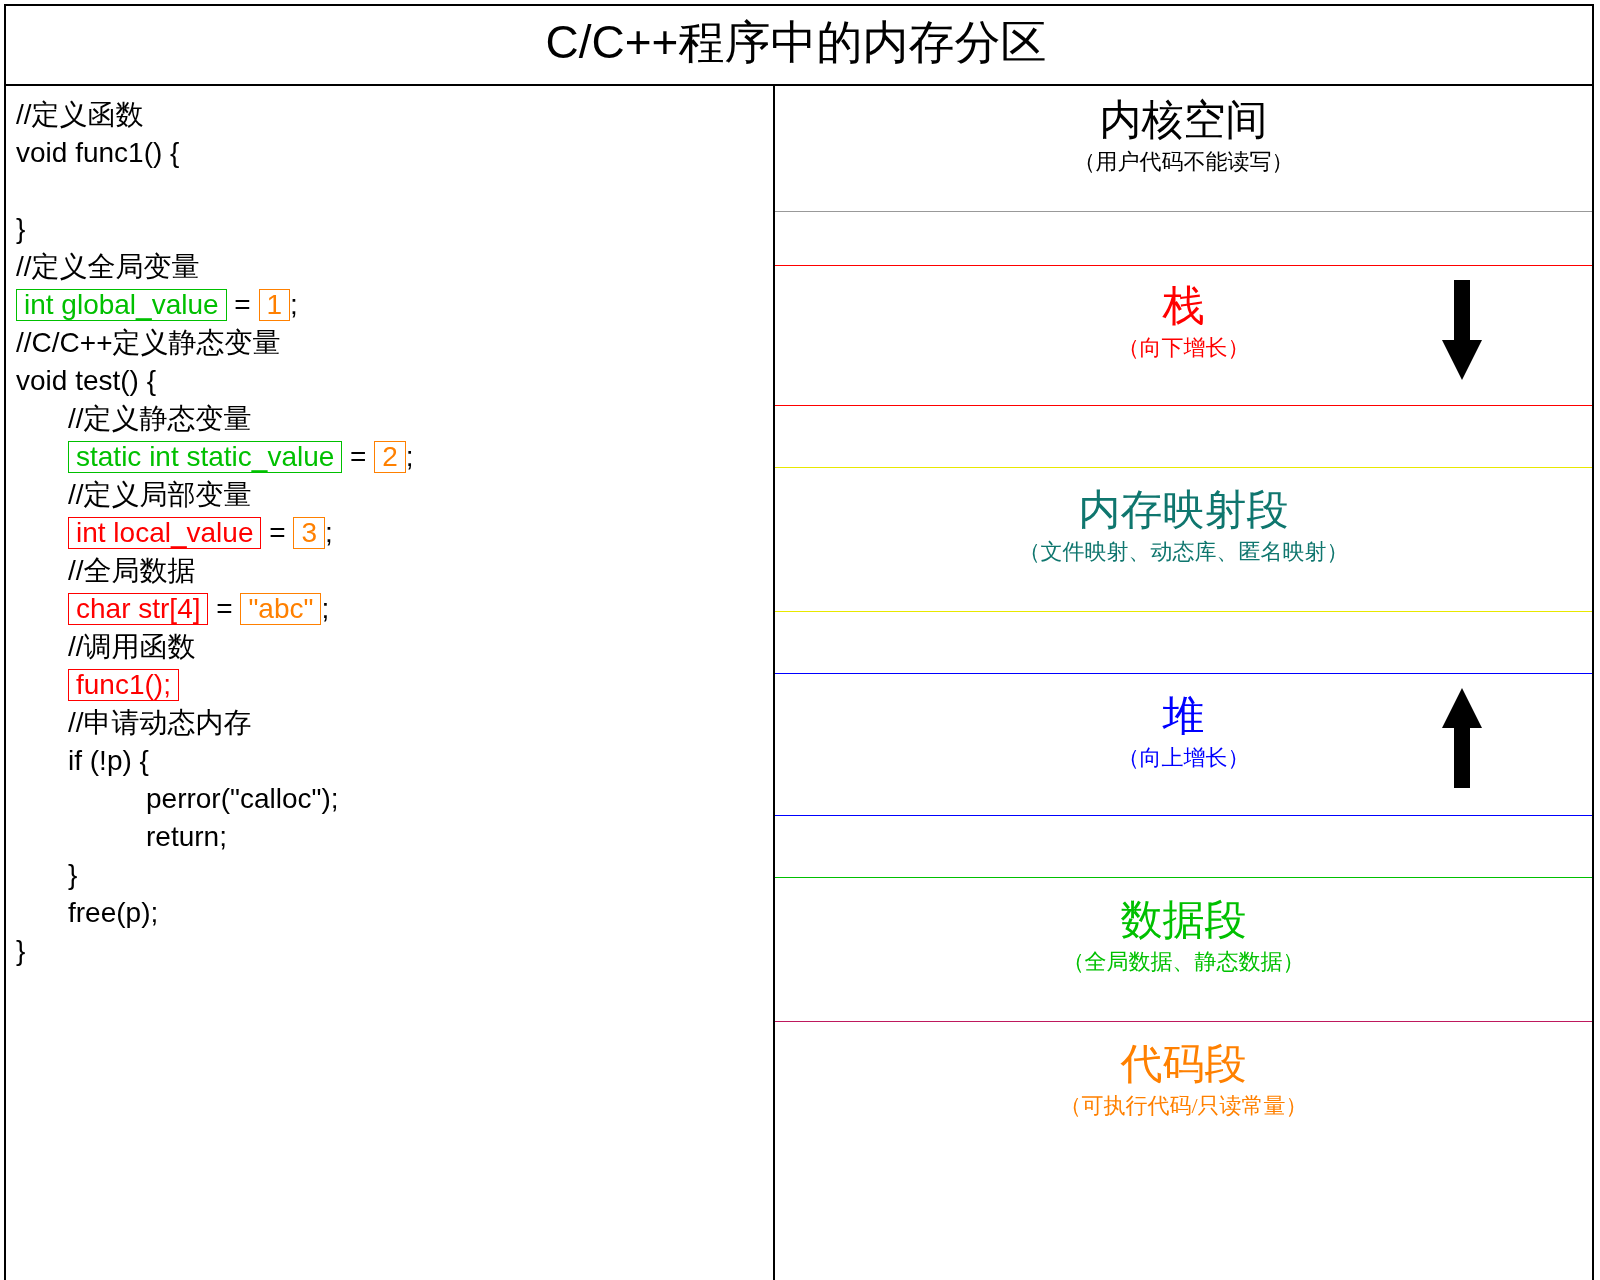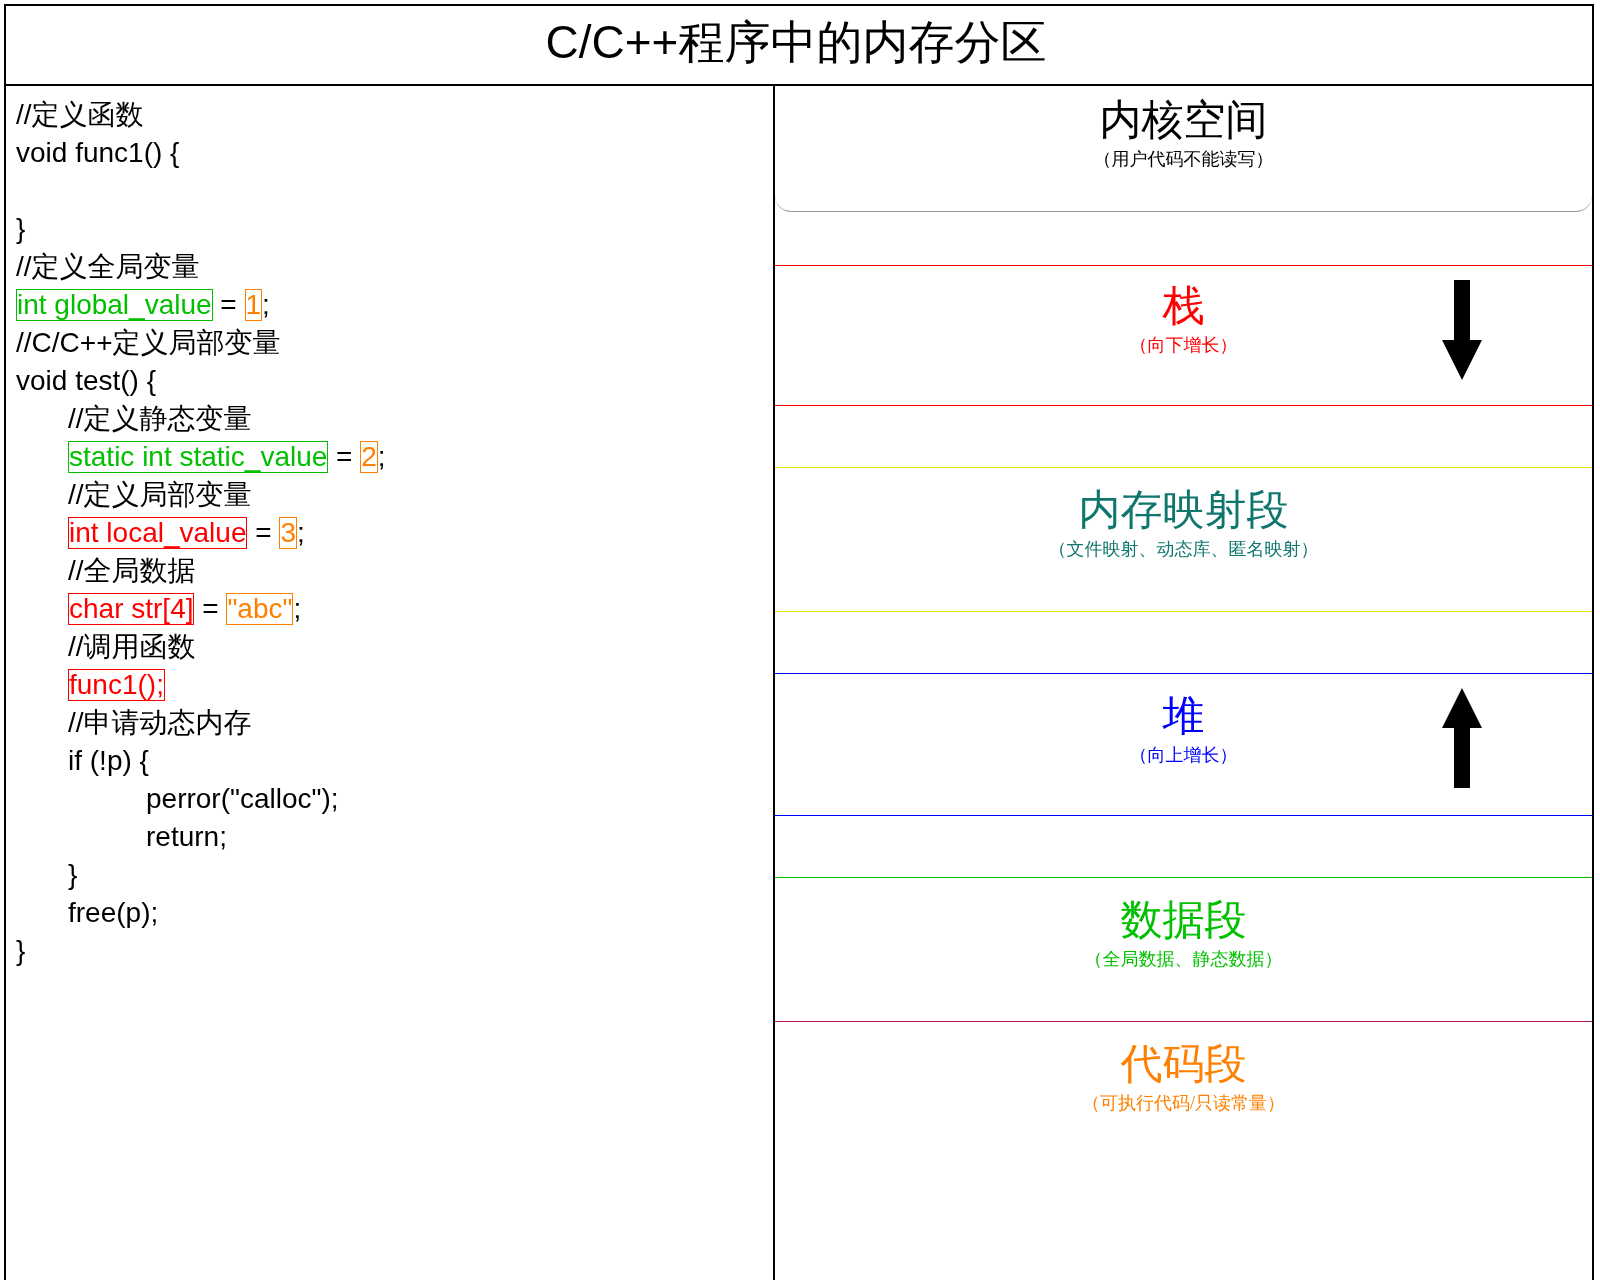--- a/index.html
+++ b/index.html
@@ -34,42 +34,42 @@
   .right {
     flex: 1;
     display: flex;
     flex-direction: column;
   }
   .indent1 { padding-left: 52px; }
   .indent2 { padding-left: 130px; }
   .box {
     display: inline-block;
     border: 1px solid;
-    padding: 0 0;
+    padding: 0 7px;
     line-height: 30px;
     vertical-align: baseline;
   }
   .c-green  { color: #00c000; }
   .c-orange { color: #ff8000; }
   .c-red    { color: #ff0000; }
   .c-blue   { color: #0000ff; }
   .c-yellow { color: #0f766e; }
   .c-black  { color: #000; }
   .b-green  { border-color: #00c000; }
   .b-orange { border-color: #ff8000; }
   .b-red    { border-color: #ff0000; }
   .b-blue   { border-color: #0000ff; }
 
   
   .seg {
     text-align: center;
     position: relative;
   }
   .seg .big   { font-size: 42px; font-family: "SimSun","Songti SC",serif; line-height: 1.25; }
-  .seg .small { font-size: 18px; font-family: "SimSun","Songti SC",serif; }
+  .seg .small { font-size: 22px; font-family: "SimSun","Songti SC",serif; }
   .seg.border-b { border-bottom: 1px solid #999; }
 
   .arrow {
     position: absolute;
     width: 40px;
     height: 100px;
   }
   .arrow svg { width: 100%; height: 100%; }
 </style>
 </head>
@@ -81,21 +81,21 @@
 
     <div class="left">
       <div>//定义函数</div>
       <div>void func1() {</div>
       <div>&nbsp;</div>
       <div>}</div>
       <div>//定义全局变量</div>
       <div>
         <span class="box b-green c-green">int global_value</span><span> = </span><span class="box b-orange c-orange">1</span><span>;</span>
       </div>
-      <div>//C/C++定义局部变量</div>
+      <div>//C/C++定义静态变量</div>
       <div>void test() {</div>
       <div class="indent1">//定义静态变量</div>
       <div class="indent1">
         <span class="box b-green c-green">static int static_value</span><span> = </span><span class="box b-orange c-orange">2</span><span>;</span>
       </div>
       <div class="indent1">//定义局部变量</div>
       <div class="indent1">
         <span class="box b-red c-red">int local_value</span><span> = </span><span class="box b-orange c-orange">3</span><span>;</span>
       </div>
       <div class="indent1">//全局数据</div>
@@ -110,21 +110,21 @@
       <div class="indent1">if (!p) {</div>
       <div class="indent2">perror("calloc");</div>
       <div class="indent2">return;</div>
       <div class="indent1">}</div>
       <div class="indent1">free(p);</div>
       <div>}</div>
     </div>
 
     <div class="right">
 
-      <div class="seg border-b" style="height:126px; padding-top:8px;border-radius:16px;">
+      <div class="seg border-b" style="height:126px; padding-top:8px;">
         <div class="big c-black">内核空间</div>
         <div class="small c-black">（用户代码不能读写）</div>
       </div>
 
       <div class="seg" style="height:54px; border-bottom:1px solid #ff0000;"></div>
 
       <div class="seg" style="height:140px; border-bottom:1px solid #ff0000; padding-top:14px;">
         <div class="big c-red">栈</div>
         <div class="small c-red">（向下增长）</div>
         <div class="arrow" style="right:110px; top:14px;">

